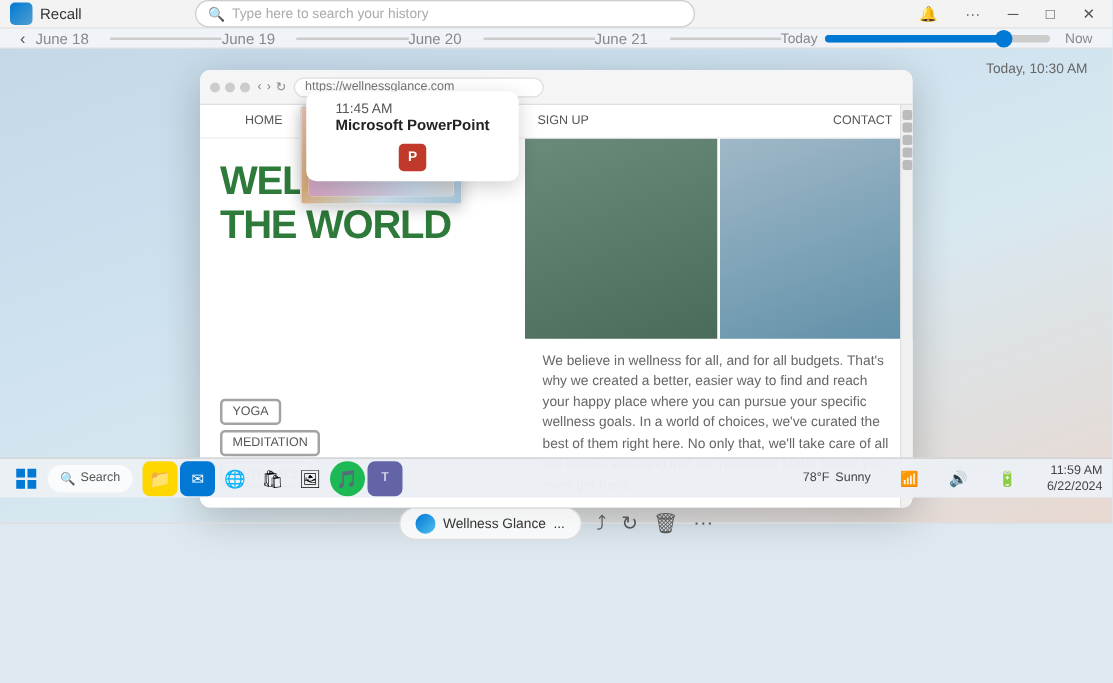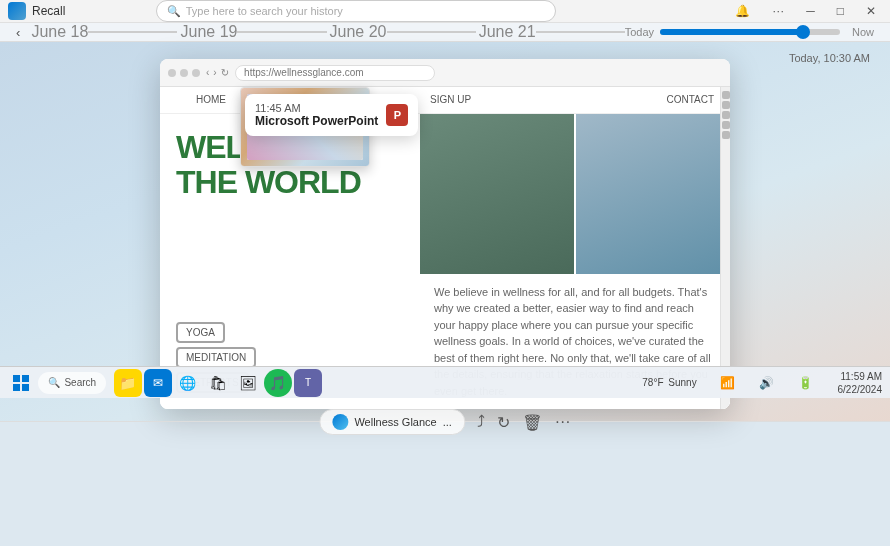--- a/index.html
+++ b/index.html
@@ -77,24 +77,24 @@
       border-bottom: 1px solid #ddd;
       position: relative;
     }
     .timeline-nav {
       font-size: 13px;
       color: #555;
       cursor: pointer;
       margin-right: 8px;
     }
     .timeline-date {
-      font-size: 16px;
+      font-size: 12px;
       color: #888;
       min-width: 60px;
-      text-align: right;
+      text-align: left;
       position: relative;
     }
     .timeline-line {
       height: 2px;
       background: #ccc;
       flex: 1;
     }
     .timeline-today-area {
       display: flex;
       align-items: center;
@@ -121,31 +121,32 @@
       border-radius: 50%;
       position: absolute;
       right: 30px;
       top: -4px;
     }
     .timeline-now { font-size: 11px; color: #888; margin-left: 6px; }
 
     
     .tooltip-popup {
       position: absolute;
-      top: 52px;
+      top: 34px;
       left: 245px;
       background: white;
       border-radius: 8px;
       padding: 8px 10px;
       box-shadow: 0 4px 16px rgba(0,0,0,0.18);
       display: flex;
       align-items: center;
       gap: 8px;
       z-index: 100;
       min-width: 170px;
+      flex-direction: column;
     }
     .tooltip-time { font-size: 11px; color: #555; font-weight: 500; }
     .tooltip-app { font-size: 12px; color: #222; font-weight: 600; }
     .tooltip-icon {
       width: 22px;
       height: 22px;
       background: #c0392b;
       border-radius: 4px;
       display: flex;
       align-items: center;

